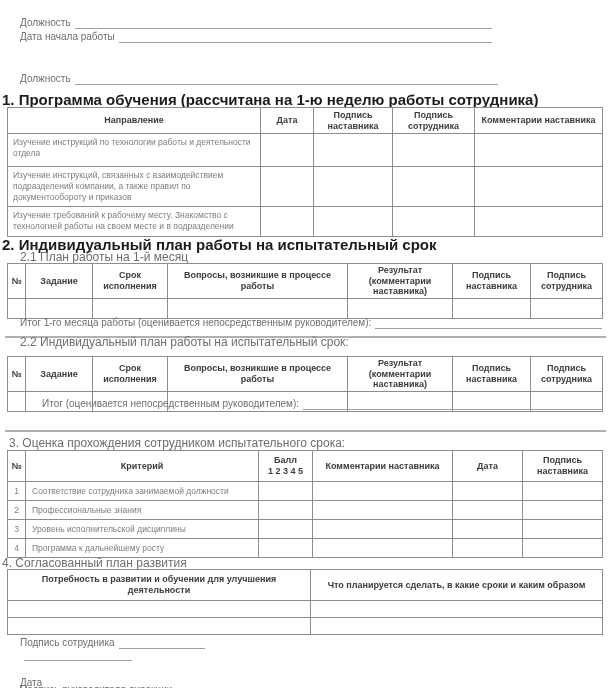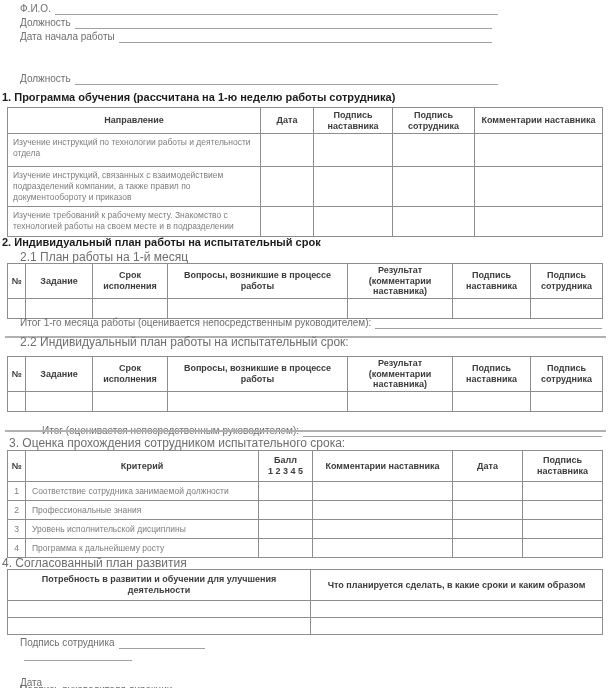--- a/index.html
+++ b/index.html
@@ -15,21 +15,21 @@
   .fieldline{position:absolute;display:flex;align-items:flex-end;font-size:10px;color:var(--text);line-height:12px;}
   .fieldline .lbl{white-space:nowrap;}
   .fieldline .fill{flex:1;border-bottom:1px solid var(--rule);margin-left:4px;height:11px;}
   #f0{top:3px;left:20px;width:478px;}
   #f1{top:17px;left:20px;width:472px;}
   #f2{top:31px;left:20px;width:472px;}
   #f3{top:45px;left:20px;width:474px;}
   #f4{top:59px;left:23px;width:475px;}
   #f5{top:73px;left:20px;width:478px;}
 
-  .h-bold{position:absolute;font-size:11px;font-weight:700;color:var(--heading);white-space:nowrap;}
+  .h-bold{position:absolute;font-size:15px;font-weight:700;color:var(--heading);white-space:nowrap;}
   #h1{top:91px;left:2px;}
   #h2{top:236px;left:2px;}
 
   .sub{position:absolute;font-size:12px;color:var(--text);white-space:nowrap;}
   #s21{top:250px;left:20px;}
   #s22{top:335px;left:20px;}
   #s3{top:436px;left:9px;}
   #s4{top:556px;left:2px;}
 
   table.tbl{position:absolute;left:7px;width:595px;border-collapse:collapse;table-layout:fixed;}
@@ -42,41 +42,37 @@
   #t1{top:107px;} #t1 tr.hr{height:26px;} #t1 tr.r0{height:33px;} #t1 tr.r1{height:36px;} #t1 tr.r2{height:30px;}
   #t2a{top:263px;} #t2b{top:356px;}
   .t2 tr.hr{height:30px;} .t2 tr.dr{height:20px;}
   #t3{top:450px;} #t3 tr.hr{height:31px;} #t3 tr.dr{height:19px;}
   #t4{top:569px;} #t4 tr.hr{height:31px;} #t4 tr.dr{height:17px;}
 
   .result{position:absolute;display:flex;align-items:flex-end;font-size:10px;color:var(--text);line-height:12px;}
   .result .lbl{white-space:nowrap;}
   .result .fill{flex:1;border-bottom:1px solid var(--rule);margin-left:4px;height:11px;}
   #res1{top:317px;left:20px;width:582px;}
-  #res2{top:425px;left:2px;width:600px;padding-left:40px;}
+  #res2{top:398px;left:2px;width:600px;padding-left:40px;}
 
   .sep{position:absolute;left:5px;width:601px;border-top:2px solid #b0b0b0;}
   #sep1{top:336px;} #sep2{top:430px;}
 
   .footline{position:absolute;display:flex;align-items:flex-end;font-size:10px;color:var(--text);line-height:12px;}
   .footline .fill{border-bottom:1px solid var(--rule);margin-left:4px;height:11px;}
   #ff0{top:637px;left:20px;} #ff0 .fill{width:86px;}
   #ff1{top:650px;left:20px;} #ff1 .fill{width:108px;}
   #ff2{top:664px;left:20px;margin-top:20px;} #ff2 .fill{width:157px;}
   #ff3{top:677px;left:20px;} #ff3 .fill{width:118px;}
 </style>
 </head>
 <body>
 
 <div id="doc">
 
-  <div class="fieldline" id="f0">
-    <span class="lbl">Ф.И.О.</span>
-    <span class="fill"></span>
-  </div>
   <div class="fieldline" id="f1">
     <span class="lbl">Должность</span>
     <span class="fill"></span>
   </div>
   <div class="fieldline" id="f2">
     <span class="lbl">Дата начала работы</span>
     <span class="fill"></span>
   </div>
   <div class="fieldline" id="f5">
     <span class="lbl">Должность</span>

